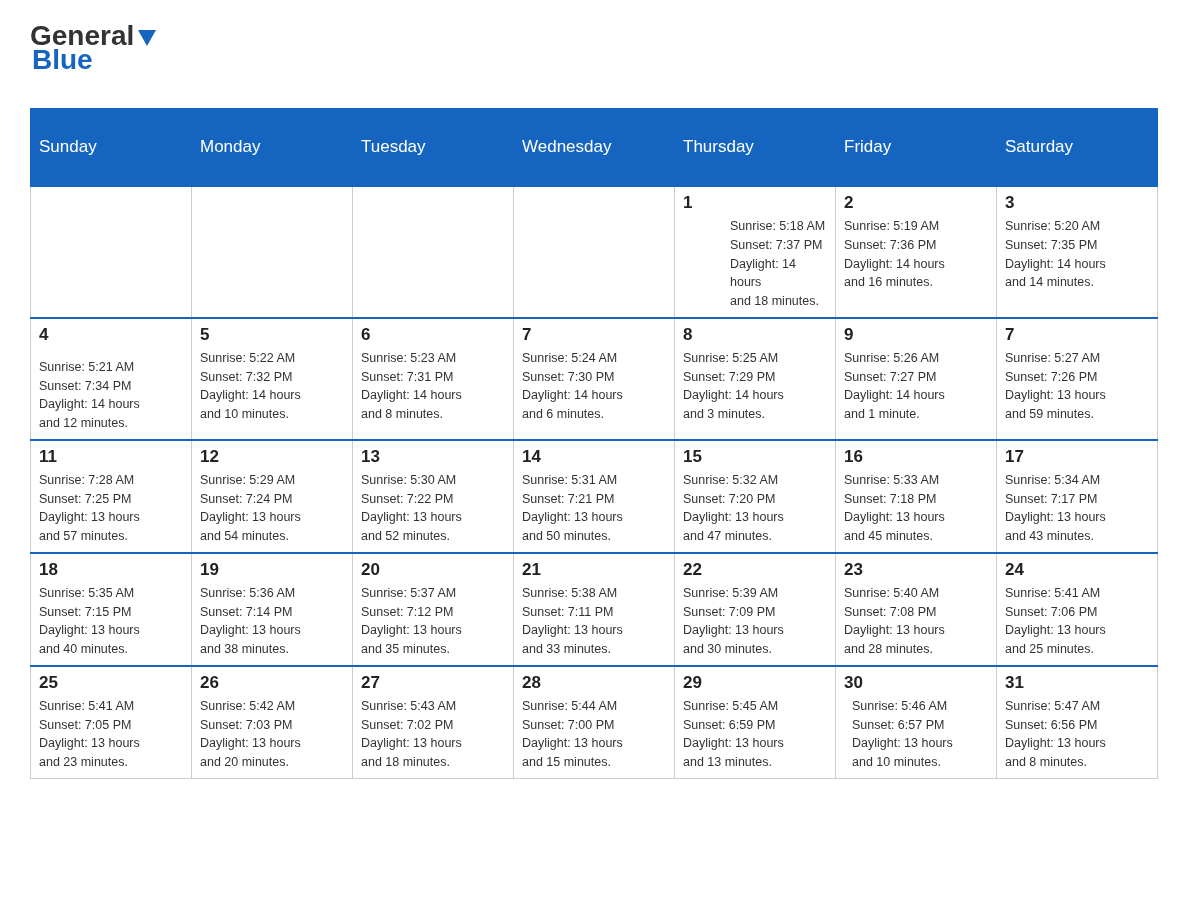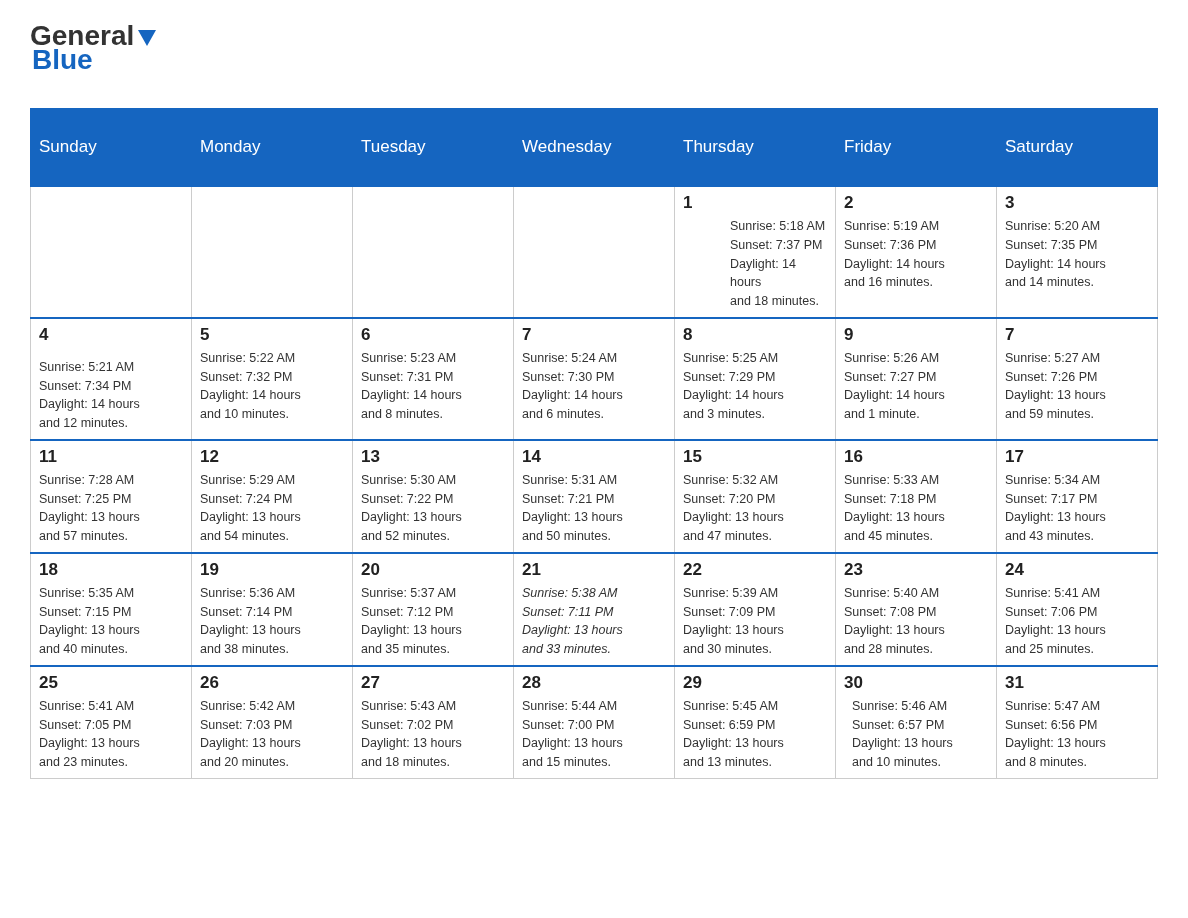--- a/index.html
+++ b/index.html
@@ -262,21 +262,21 @@
         </td>
         <td>
           <span class="day-num">20</span>
           <div class="day-info" style="white-space: pre-line;">Sunrise: 5:37 AM
 Sunset: 7:12 PM
 Daylight: 13 hours
 and 35 minutes.</div>
         </td>
         <td>
           <span class="day-num">21</span>
-          <div class="day-info" style="white-space: pre-line; font-style: italic;">Sunrise: 5:38 AM
+          <div class="day-info" style="white-space: pre-line;">Sunrise: 5:38 AM
 Sunset: 7:11 PM
 Daylight: 13 hours
 and 33 minutes.</div>
         </td>
         <td>
           <span class="day-num">22</span>
           <div class="day-info" style="white-space: pre-line;">Sunrise: 5:39 AM
 Sunset: 7:09 PM
 Daylight: 13 hours
 and 30 minutes.</div>

